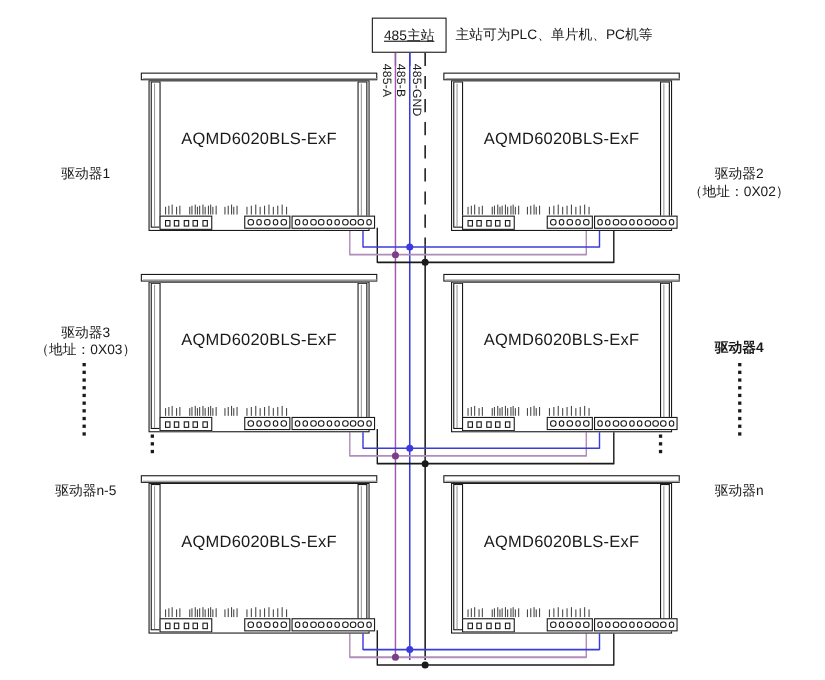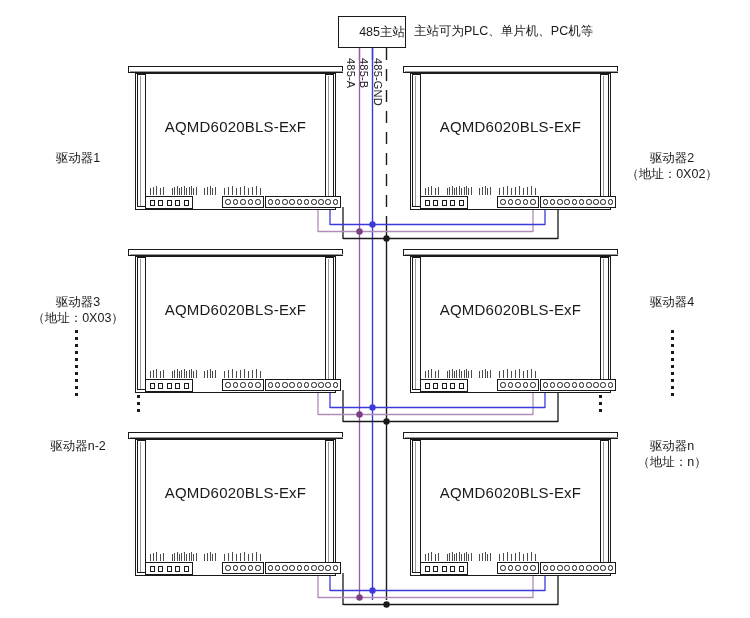--- a/index.html
+++ b/index.html
@@ -35,22 +35,23 @@
   
   #master-box {
     position: absolute;
     left: 338px; top: 16px;
     width: 68px; height: 32px;
     border: 1.3px solid #1a1a1a;
     background: #fff;
     box-sizing: border-box;
     display: flex;
     align-items: center;
-    justify-content: flex-end;
+    justify-content: center;
     font-size: 12.5px;
+    text-decoration: underline;
   }
   #master-note {
     position: absolute;
     left: 414px; top: 23px;
     font-size: 12.5px;
     white-space: nowrap;
   }
 
   
   .buslabel {
@@ -675,29 +676,28 @@
   <span>驱动器1</span>
 </div>
 <div class="lbl" style="left:612px; top:150px; width:120px;">
   <span>驱动器2</span>
   <span class="l2">（地址：0X02）</span>
 </div>
 <div class="lbl" style="left:18px; top:294px; width:120px;">
   <span>驱动器3</span>
   <span class="l2">（地址：0X03）</span>
 </div>
-<div class="lbl" style="left:612px; top:294px; width:120px;">
+<div class="lbl" style="left:612px; top:308px; width:120px;font-weight:bold;">
   <span>驱动器4</span>
 </div>
 <div class="lbl" style="left:18px; top:438px; width:120px;">
-  <span>驱动器n-2</span>
+  <span>驱动器n-5</span>
 </div>
 <div class="lbl" style="left:612px; top:438px; width:120px;">
   <span>驱动器n</span>
-  <span class="l2">（地址：n）</span>
 </div>
 
 <div class="ell-dots" style="left:74px;  top:330px;">
   <i></i>
     <i></i>
     <i></i>
     <i></i>
     <i></i>
     <i></i>
     <i></i>

